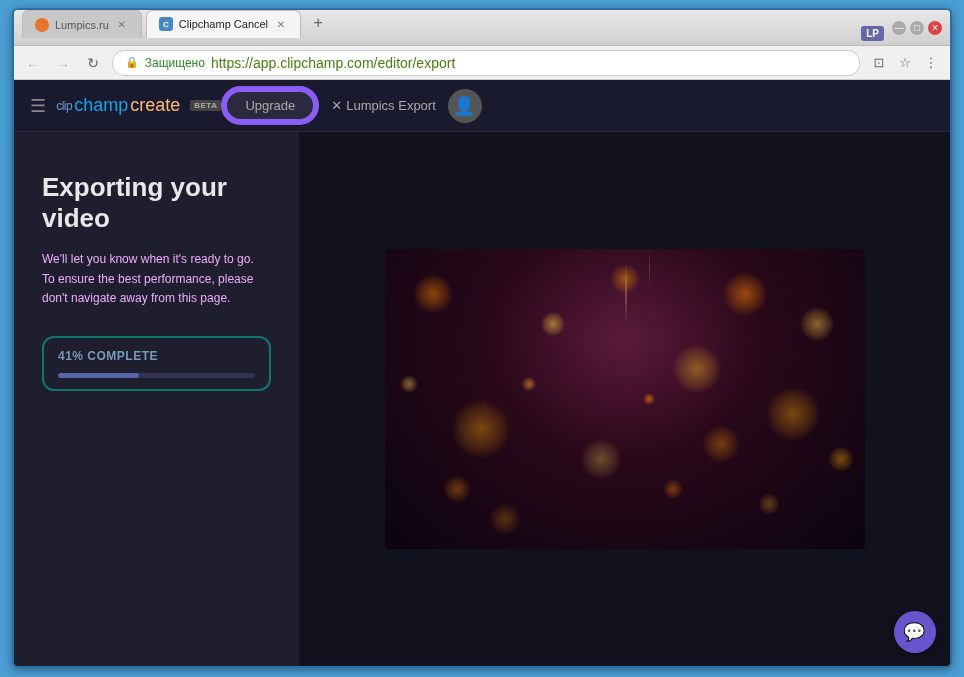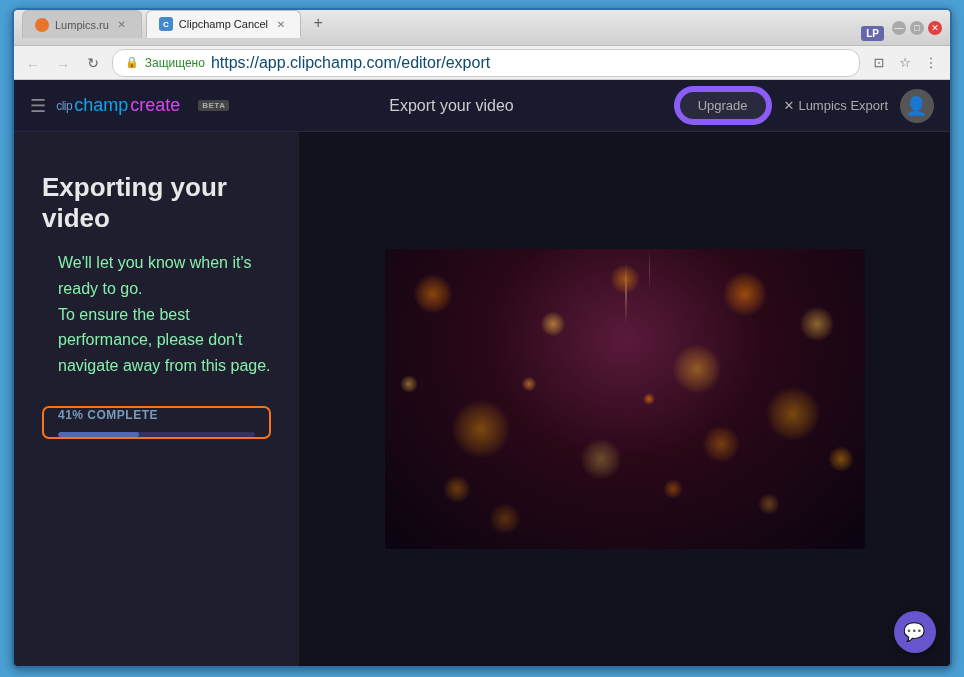--- a/index.html
+++ b/index.html
@@ -230,32 +230,32 @@
       letter-spacing: -0.5px;
     }
 
     .logo-text-champ {
       color: #0ea5e9;
       font-size: 18px;
       font-weight: 300;
     }
 
     .logo-text-create {
-      color: #d946ef;
+      color: #fdba74;
       font-size: 18px;
       font-weight: 300;
     }
 
     .beta-badge {
       background: #444;
       color: #aaa;
       font-size: 8px;
       padding: 1px 4px;
       border-radius: 2px;
-      margin-left: 16px;
+      margin-left: 8px;
       font-weight: bold;
       letter-spacing: 0.5px;
       vertical-align: super;
     }
 
     .header-center {
       flex: 1;
       display: flex;
       justify-content: center;
     }
@@ -326,32 +326,31 @@
 
     .export-heading {
       color: #e8e8e8;
       font-size: 26px;
       font-weight: 600;
       line-height: 1.2;
       margin-bottom: 16px;
     }
 
     .export-description {
-      color: #86efac;
-      font-size: 16px;
+      color: #f0abfc;
+      font-size: 12px;
       line-height: 1.6;
       margin-bottom: 28px;
-      margin-left: 16px;
     }
 
     
     .progress-box {
-      border: 2px solid #f97316;
-      border-radius: 7px;
-      padding: 0 14px;
+      border: 2px solid #0f766e;
+      border-radius: 12px;
+      padding: 11px 14px;
       background: transparent;
     }
 
     .progress-label {
       color: #7799bb;
       font-size: 12px;
       font-weight: bold;
       letter-spacing: 0.5px;
       margin-bottom: 10px;
     }
@@ -446,41 +445,38 @@
     </div>
   </div>
 
   <div class="address-bar">
     <div class="nav-btn disabled">←</div>
     <div class="nav-btn disabled">→</div>
     <div class="nav-btn">↻</div>
     <div class="address-input">
       <span class="secure-icon">🔒</span>
       <span style="color:#2a8a2a; font-size:12px;">Защищено</span>
-      <span style="color:#0c4a6e; font-size:16px;">https://app.clipchamp.com/editor/export</span>
+      <span style="color:#4d7c0f; font-size:14px;">https://app.clipchamp.com/editor/export</span>
     </div>
     <div class="address-actions">
       <div class="addr-action-btn">⊡</div>
       <div class="addr-action-btn">☆</div>
       <div class="addr-action-btn">⋮</div>
     </div>
   </div>
 
   <div class="app-content">
 
     <div class="app-header">
       <span class="menu-icon">☰</span>
       <div class="logo">
         <span class="logo-text-clip">clip</span>
           <span class="logo-text-champ">champ</span>
           <span class="logo-text-create">create</span>
         <sup class="beta-badge">BETA</sup>
-      </div>
-      <div class="header-center">
-        <span class="export-title">Export your video</span>
       </div>
       <div class="header-actions">
         <button class="upgrade-btn">Upgrade</button>
         <button class="cancel-export-btn">
           <span>✕</span>
           <span>Lumpics Export</span>
         </button>
         <div class="user-avatar">👤</div>
       </div>
     </div>

